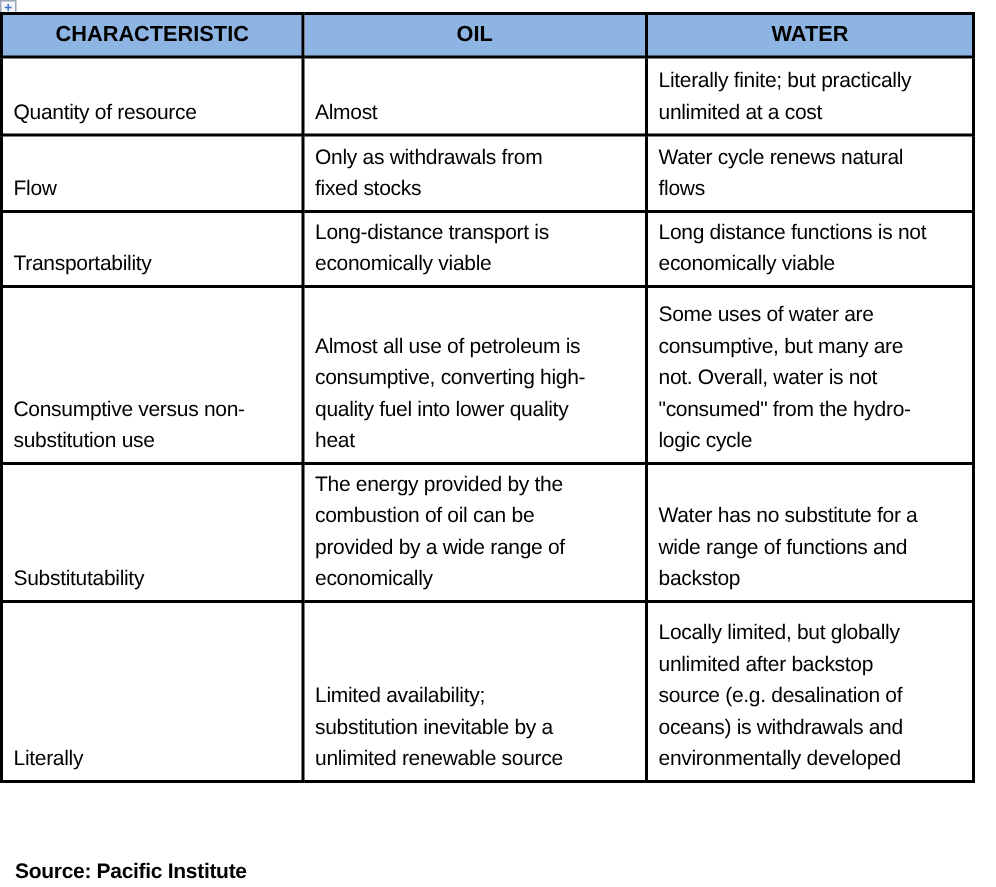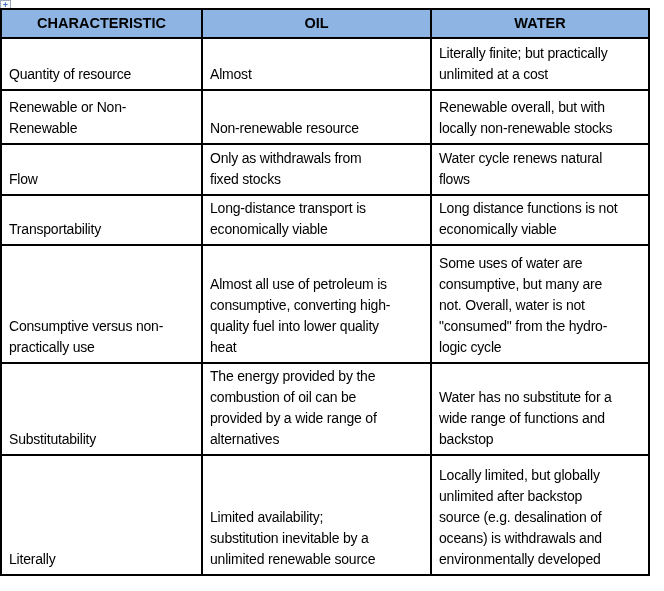--- a/index.html
+++ b/index.html
@@ -87,72 +87,66 @@
         <th>WATER</th>
       </tr>
     </thead>
     <tbody>
       <tr class="r1">
         <td>Quantity of resource</td>
         <td>Almost</td>
         <td>Literally finite; but practically
 unlimited at a cost</td>
       </tr>
-      <tr class="r2">
-        <td>Renewable or Non-
-Renewable</td>
-        <td>Non-renewable resource</td>
-        <td>Renewable overall, but with
-locally non-renewable stocks</td>
-      </tr>
       <tr class="r3">
         <td>Flow</td>
         <td>Only as withdrawals from
 fixed stocks</td>
         <td>Water cycle renews natural
 flows</td>
       </tr>
       <tr class="r4">
         <td>Transportability</td>
         <td>Long-distance transport is
 economically viable</td>
         <td>Long distance functions is not
 economically viable</td>
       </tr>
       <tr class="r5">
         <td>Consumptive versus non-
-practically use</td>
+substitution use</td>
         <td>Almost all use of petroleum is
 consumptive, converting high-
 quality fuel into lower quality
 heat</td>
         <td>Some uses of water are
 consumptive, but many are
 not. Overall, water is not
 "consumed" from the hydro-
 logic cycle</td>
       </tr>
       <tr class="r6">
         <td>Substitutability</td>
         <td>The energy provided by the
 combustion of oil can be
 provided by a wide range of
-alternatives</td>
+economically</td>
         <td>Water has no substitute for a
 wide range of functions and
 backstop</td>
       </tr>
       <tr class="r7">
         <td>Literally</td>
         <td>Limited availability;
 substitution inevitable by a
 unlimited renewable source</td>
         <td>Locally limited, but globally
 unlimited after backstop
 source (e.g. desalination of
 oceans) is withdrawals and
 environmentally developed</td>
       </tr>
     </tbody>
   </table>
 
+  <div class="source-note">Source: Pacific Institute</div>
 
 </div>
 
 </body></html>

